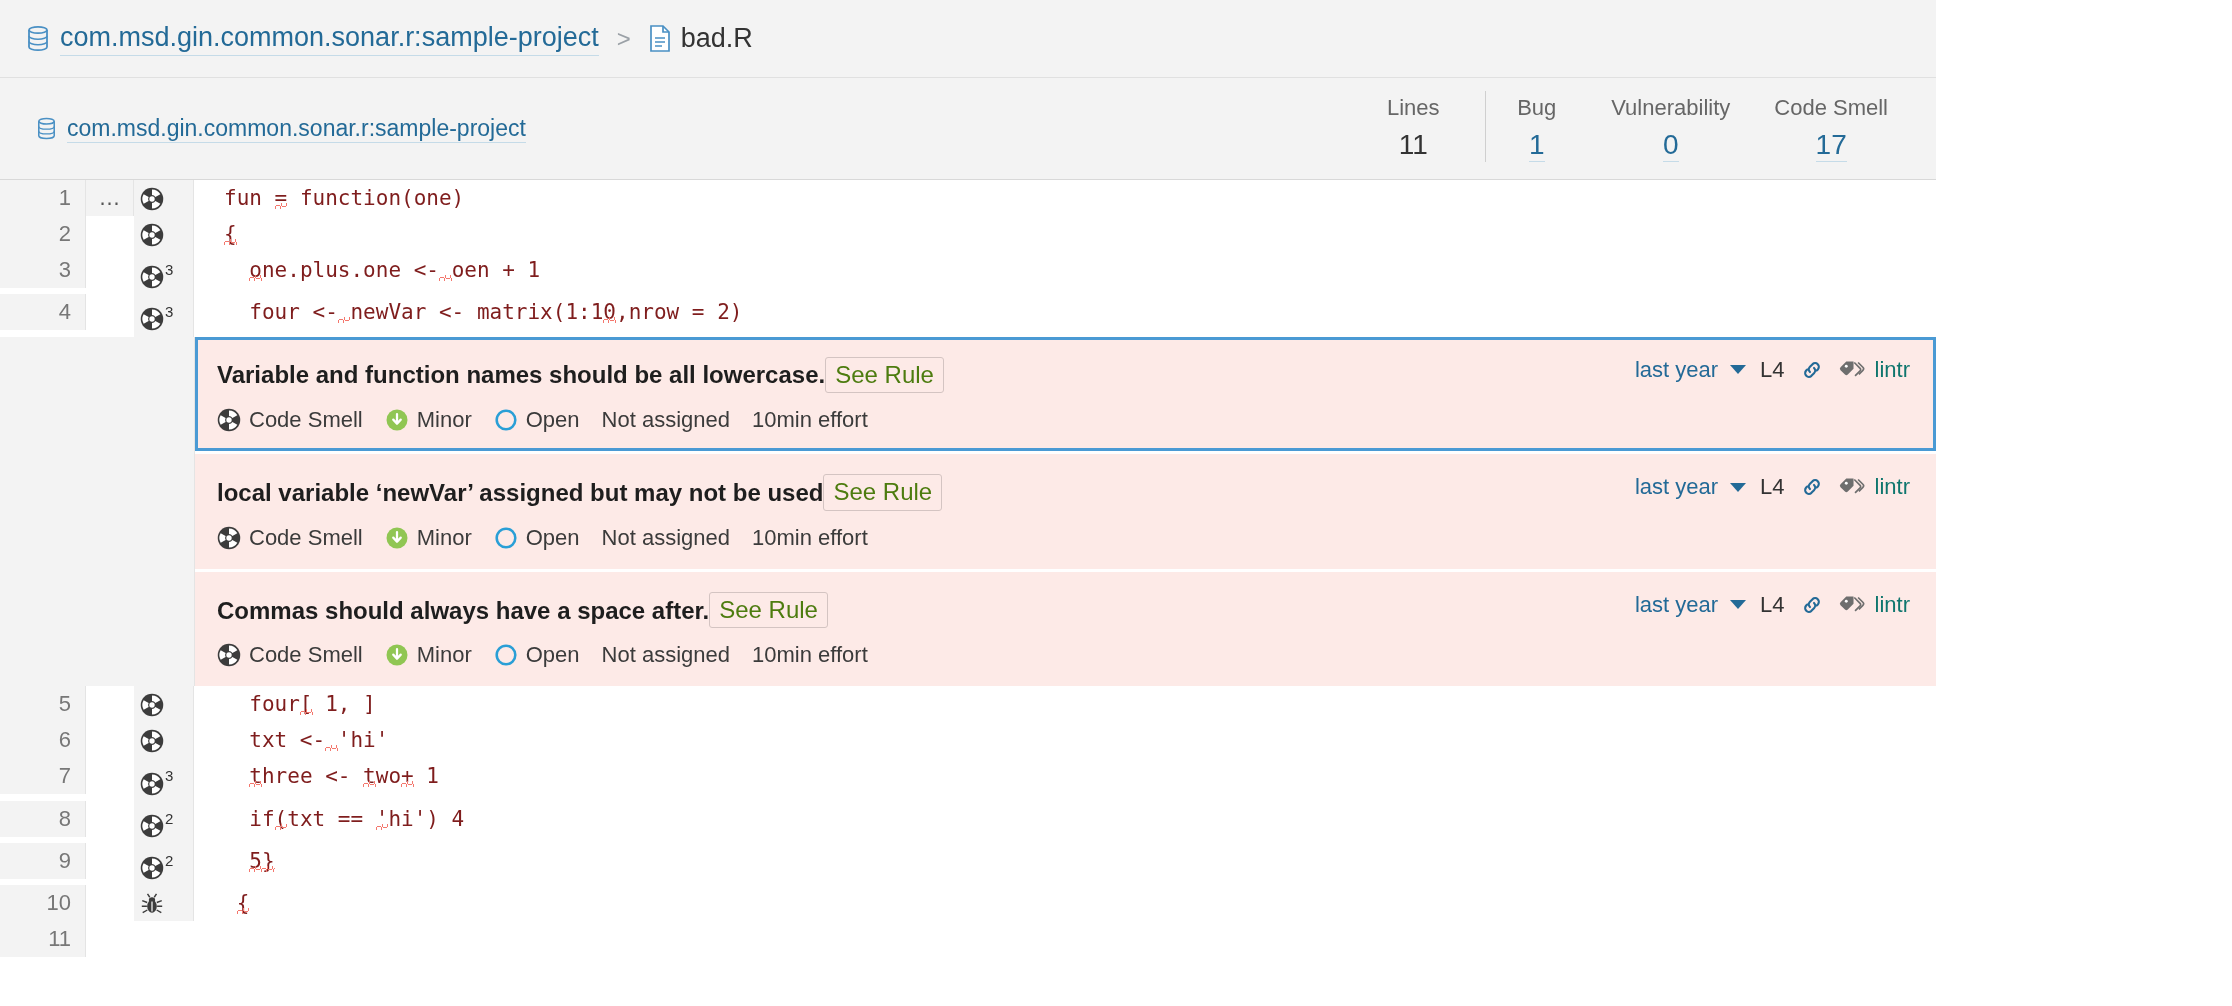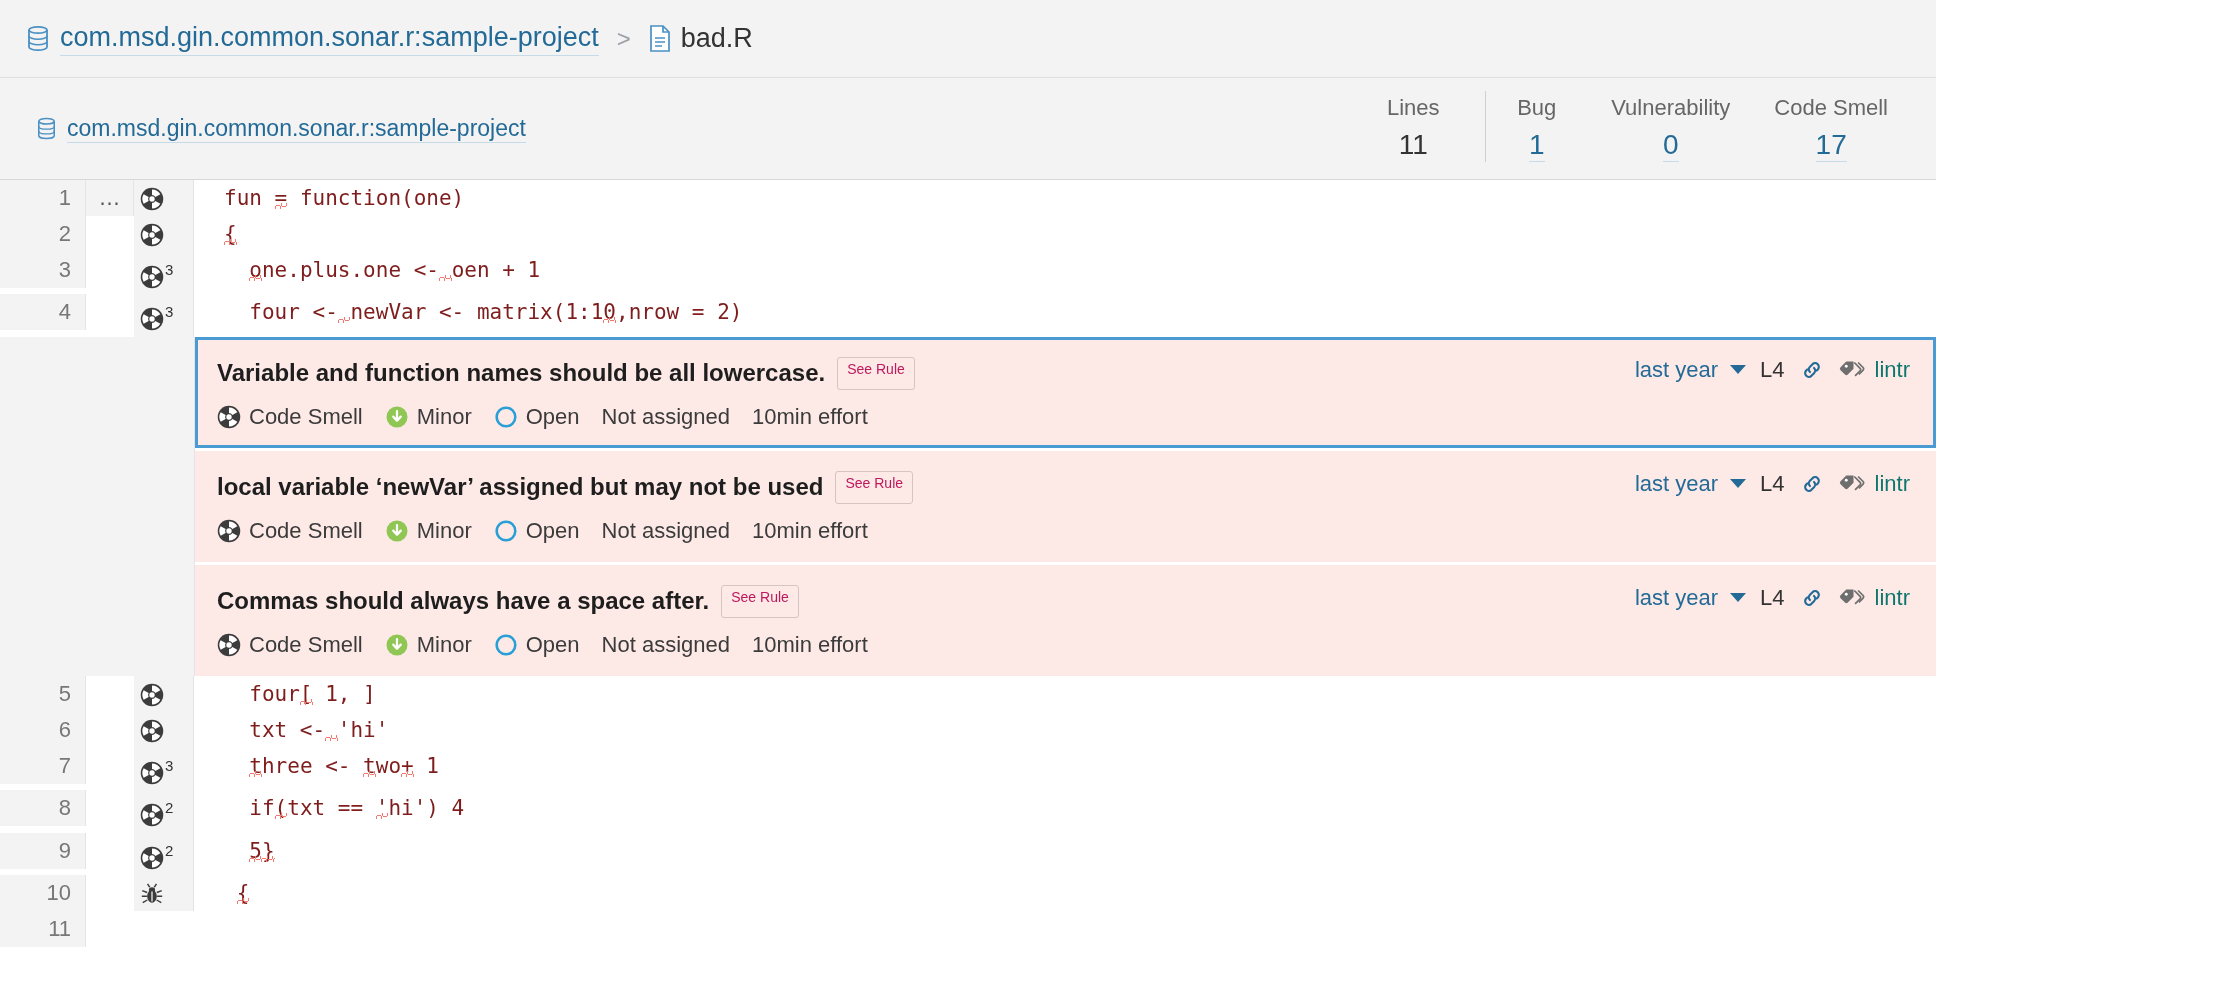--- a/index.html
+++ b/index.html
@@ -115,27 +115,27 @@
     padding: 20px 26px 18px 22px;
     position: relative;
   }
   .issue + .issue { border-top: 3px solid #ffffff; }
   .issue.selected {
     border: 3px solid #4a9ad4;
     padding: 17px 23px 15px 19px;
   }
   .issue-main { display: flex; justify-content: space-between; align-items: flex-start; }
   .issue-left { flex: 1; min-width: 0; }
-  .issue-title-row { display: flex; gap: 12px; flex-wrap: wrap; }
+  .issue-title-row { display: flex; align-items: center; flex-wrap: wrap; }
   .issue-title {
     font-size: 24px; font-weight: bold; color: #1e1e1e; line-height: 1.3;
   }
   .see-rule {
-    font-size: 14px; color: #be185d; border: 1px solid #d4c4c2;
-    border-radius: 3px; padding: 3px 9px 12px; background: transparent;
+    font-size: 24px; color: #4d7c0f; border: 1px solid #d4c4c2;
+    border-radius: 3px; padding: 3px 9px 4px; background: transparent;
     cursor: pointer; line-height: 1.15; white-space: nowrap;
   }
   .issue-meta {
     display: flex; align-items: center; gap: 10px;
     margin-top: 14px; font-size: 22px; color: #3b3b3b;
   }
   .meta-chunk { display: flex; align-items: center; gap: 8px; margin-right: 12px; }
   .meta-plain { margin-right: 12px; }
 
   .issue-right {

